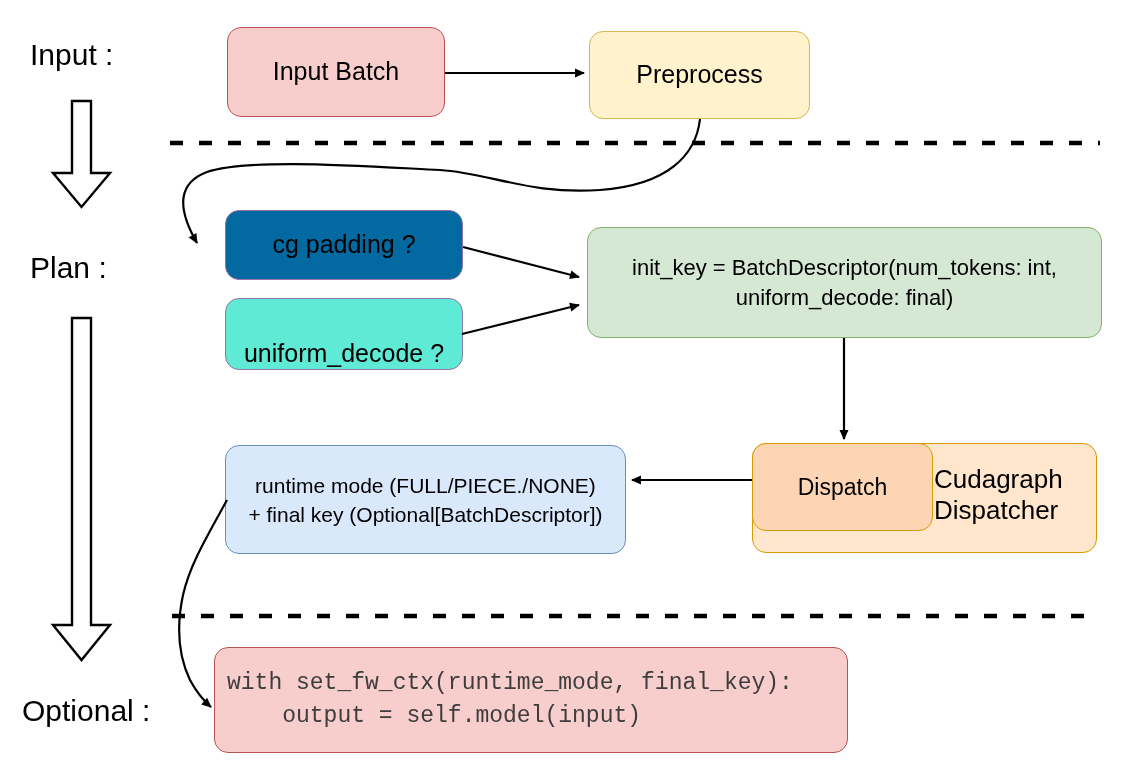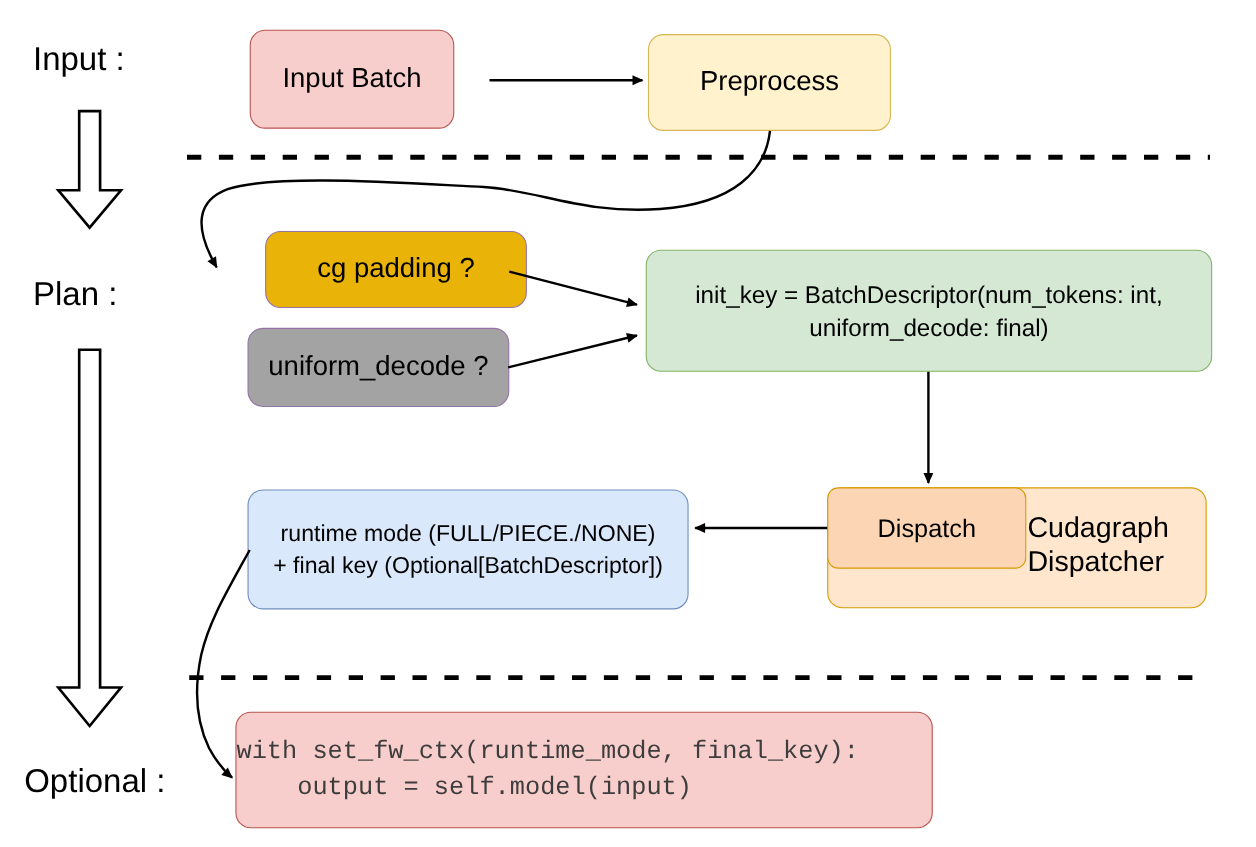--- a/index.html
+++ b/index.html
@@ -25,31 +25,31 @@
     flex-direction:column;
     align-items:center;
     justify-content:center;
     border-radius:14px;
     border:1.7px solid #000;
     text-align:center;
     color:#000;
     line-height:1.25;
   }
   .node .ln{white-space:pre;}
-  .n-input-batch   {left:227px;top:27px; width:186px;height:90px; background:#f8cecc;border-color:#b85450;font-size:25px;}
+  .n-input-batch   {left:227px;top:27px; width:218px;height:90px; background:#f8cecc;border-color:#b85450;font-size:25px;}
   .n-preprocess    {left:589px;top:31px; width:221px;height:88px; background:#fff2cc;border-color:#d6b656;font-size:25px;}
-  .n-cg-padding    {left:225px;top:210px;width:238px;height:70px; background:#eab308;border-color:#9673a6;font-size:25px;margin-left:16px;}
-  .n-uniform-decode{left:225px;top:298px;width:238px;height:72px; background:#a3a3a3;border-color:#9673a6;font-size:25px;}
+  .n-cg-padding    {left:225px;top:210px;width:238px;height:70px; background:#0369a1;border-color:#9673a6;font-size:25px;}
+  .n-uniform-decode{left:225px;top:298px;width:238px;height:72px; background:#5eead4;border-color:#9673a6;font-size:25px;justify-content:flex-end;}
   .n-init-key      {left:587px;top:227px;width:515px;height:111px;background:#d5e8d4;border-color:#82b366;font-size:22px;line-height:30px;}
   .n-cudagraph     {left:752px;top:443px;width:345px;height:110px;background:#ffe6cc;border-color:#d79b00;font-size:26px;}
-  .n-dispatch      {left:752px;top:443px;width:181px;height:74px; background:#fcd5b5;border-color:#d79b00;font-size:23px;border-radius:10px;}
+  .n-dispatch      {left:752px;top:443px;width:181px;height:88px; background:#fcd5b5;border-color:#d79b00;font-size:23px;}
   .n-runtime       {left:225px;top:445px;width:401px;height:109px;background:#dae8fc;border-color:#6c8ebf;font-size:21px;line-height:29px;}
   .n-code          {left:214px;top:647px;width:634px;height:106px;background:#f8cecc;border-color:#b85450;
                     font-family:"Liberation Mono", monospace;font-size:23px;line-height:33px;
-                    align-items:flex-start;justify-content:center;text-align:left;color:#3d3d3d;}
+                    align-items:flex-start;padding-left:12px;justify-content:center;text-align:left;color:#3d3d3d;}
   .cudagraph-label{
     position:absolute;left:934px;top:464px;width:160px;
     text-align:left;font-size:26px;line-height:31px;color:#000;
   }
 </style>
 </head>
 <body>
 
 <div class="canvas">
 

